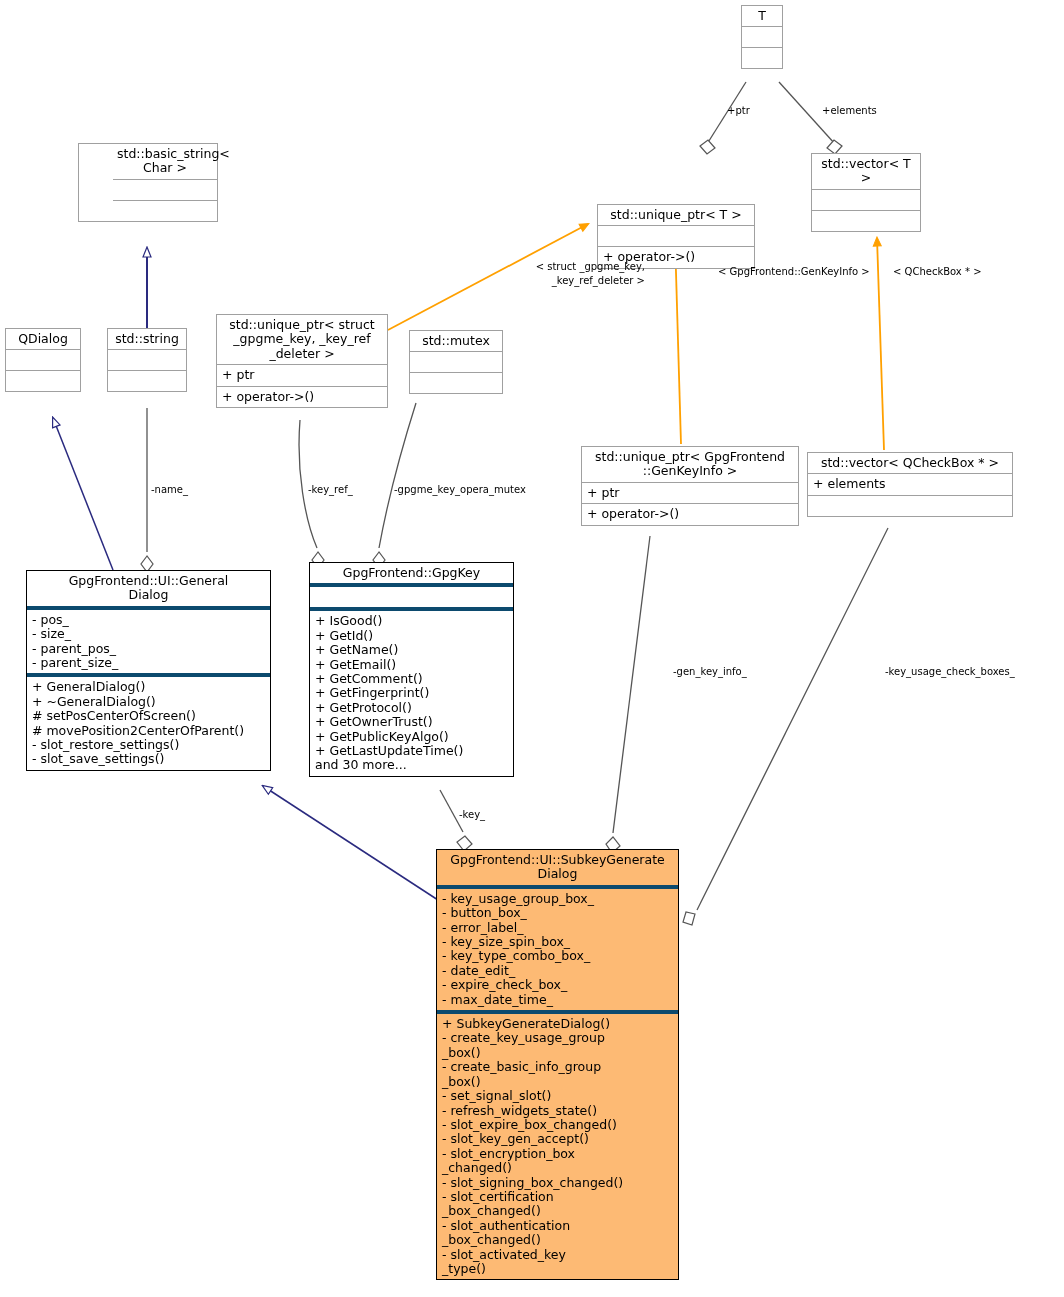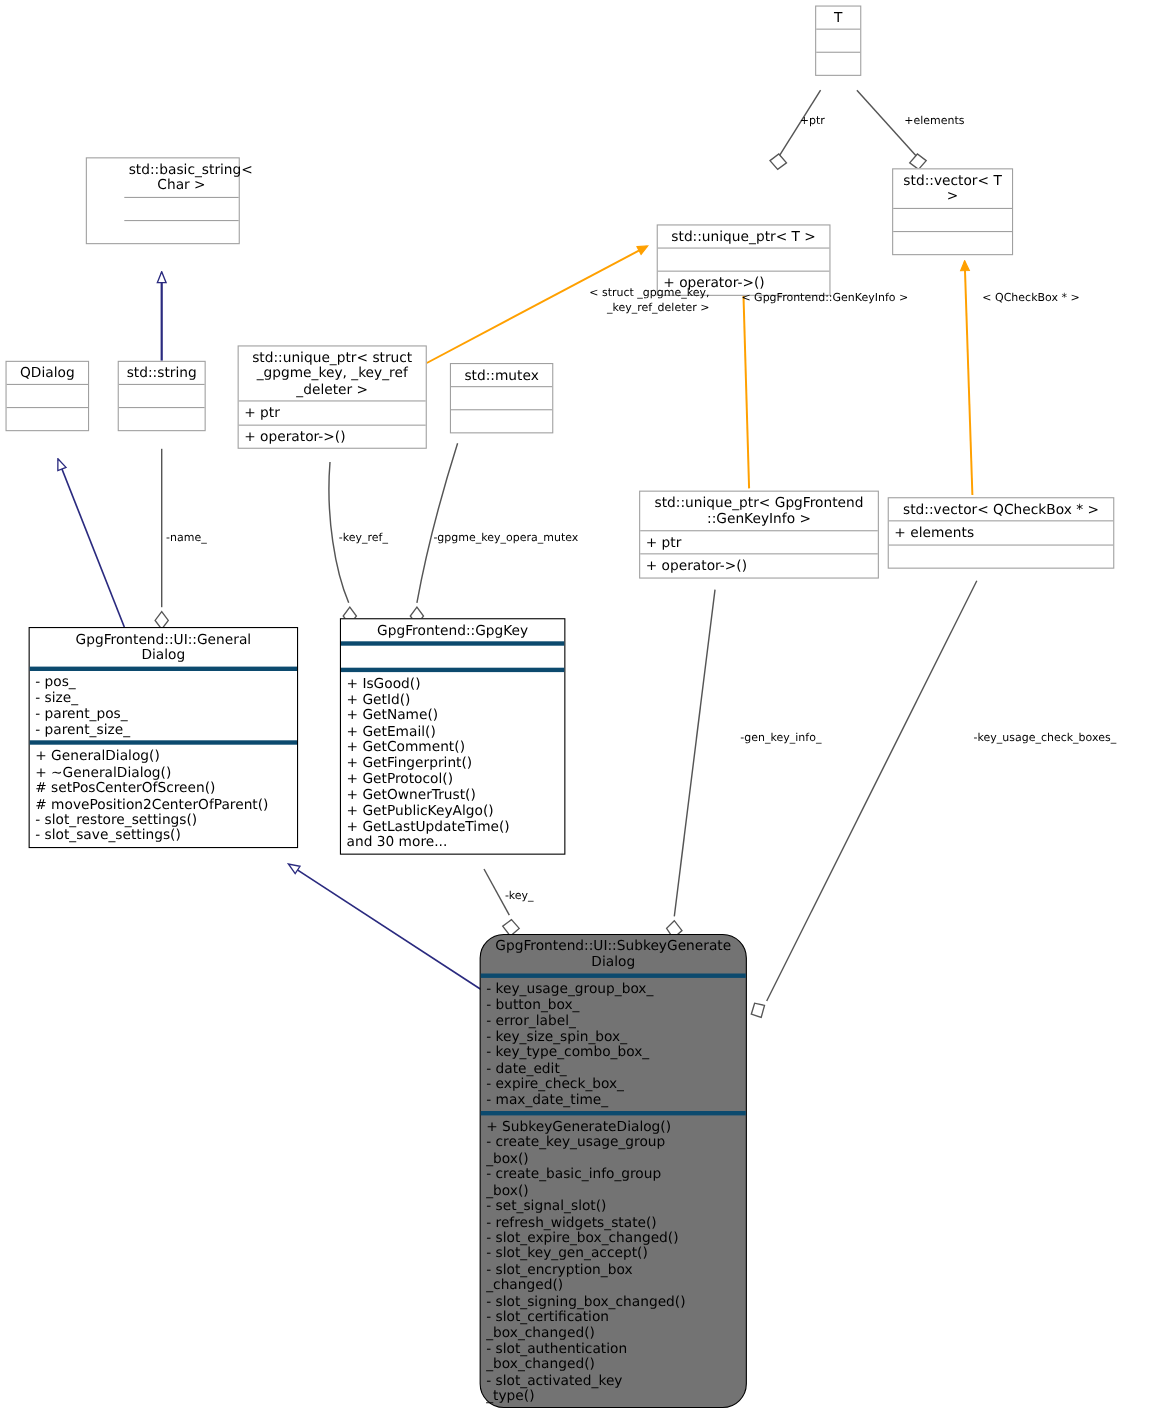--- a/index.html
+++ b/index.html
@@ -32,22 +32,21 @@
     box-sizing: border-box;
     border: 1px solid #a0a0a0;
     background: #ffffff;
     font-size: 12.5px;
     line-height: 14.4px;
   }
   .node.dark {
     border: 1px solid #000000;
   }
   .node.filled {
-    background: #737373;
-    border-radius: 22px;
+    background: #fdba74;
   }
   .node .title {
     text-align: center;
     padding: 3px 4px 3px 4px;
     white-space: pre-line;
   }
   .node .sep {
     border-top: 1px solid #a0a0a0;
   }
   .node.dark .sep {
@@ -276,21 +275,21 @@
 - slot_authentication
 _box_changed()
 - slot_activated_key
 _type()</div>
   </div>
 
   <div class="edge-label" style="left:727px; top:104px;">+ptr</div>
   <div class="edge-label" style="left:822px; top:104px;">+elements</div>
   <div class="edge-label center" style="left:503px; top:260px; width:142px;">&lt; struct _gpgme_key,
 _key_ref_deleter &gt;</div>
-  <div class="edge-label" style="left:674px; top:265px;">&lt; GpgFrontend::GenKeyInfo &gt;</div>
+  <div class="edge-label" style="left:718px; top:265px;">&lt; GpgFrontend::GenKeyInfo &gt;</div>
   <div class="edge-label" style="left:893px; top:265px;">&lt; QCheckBox * &gt;</div>
   <div class="edge-label" style="left:151px; top:483px;">-name_</div>
   <div class="edge-label" style="left:308px; top:483px;">-key_ref_</div>
   <div class="edge-label" style="left:394px; top:483px;">-gpgme_key_opera_mutex</div>
   <div class="edge-label" style="left:673px; top:665px;">-gen_key_info_</div>
   <div class="edge-label" style="left:885px; top:665px;">-key_usage_check_boxes_</div>
   <div class="edge-label" style="left:459px; top:808px;">-key_</div>
 
 </div>
 

